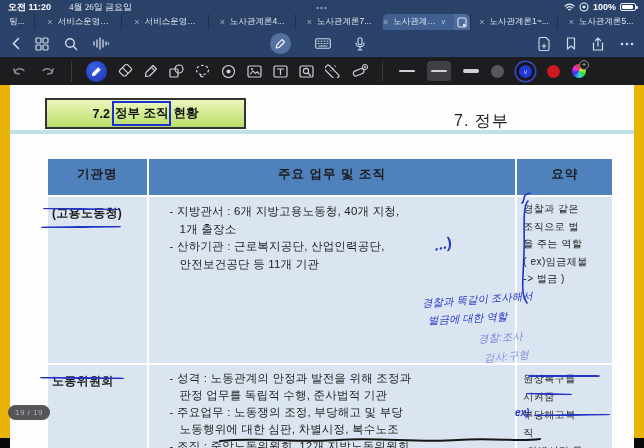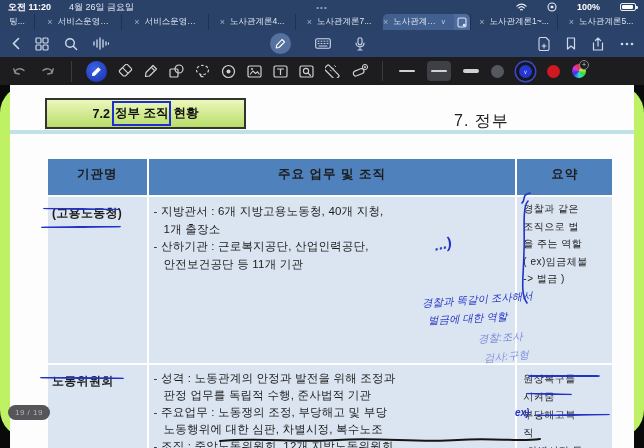--- a/index.html
+++ b/index.html
@@ -4,23 +4,23 @@
 <style>
   * { margin:0; padding:0; box-sizing:border-box; }
   html,body { width:644px; height:448px; overflow:hidden; background:#000; }
   body { font-family:"Liberation Sans", sans-serif; }
   .screen { position:relative; width:644px; height:448px; overflow:hidden; background:#0a0a0a; }
 
   
   .status-bar { position:absolute; left:0; top:0; width:644px; height:14px; background:#2a4168;
     display:flex; align-items:center; justify-content:space-between; padding:0 8px; color:#fff; font-size:9px; }
   .status-left { display:flex; gap:18px; font-weight:bold; }
-  .status-date { font-weight:normal; color:#e7ecf5; }
+  .status-date { font-weight:normal; color:#e7ecf5;font-family:Liberation Serif, serif; }
   .status-center { position:absolute; left:50%; transform:translateX(-50%); color:#93a6c6; font-size:8px; letter-spacing:1px; }
-  .status-right { display:flex; align-items:center; gap:20px; font-weight:bold; }
+  .status-right { display:flex; align-items:center; gap:4px; font-weight:bold; }
   .battery { width:16px; height:8px; border:1px solid #e9eef7; border-radius:2px; position:relative; }
   .battery::after { content:""; position:absolute; right:-3px; top:2px; width:2px; height:3px; background:#e9eef7; border-radius:0 1px 1px 0; }
   .battery-fill { position:absolute; left:1px; top:1px; bottom:1px; width:11px; background:#fff; border-radius:1px; }
 
   
   .tab-bar { position:absolute; left:0; top:14px; width:644px; height:16px; background:#2a4168; display:flex; }
   .tab { flex:1; display:flex; align-items:center; justify-content:center; gap:5px; font-size:8.5px;
     color:#dfe6f2; border-left:1px solid rgba(10,20,40,.35); overflow:hidden; white-space:nowrap; }
   .tab.partial { flex:0 0 34px; border-left:none; }
   .tab .x { color:#9fb0cc; font-size:9px; }
@@ -46,38 +46,38 @@
   .pb-right { display:flex; align-items:center; gap:12px; margin-left:14px; padding-left:16px; border-left:1px solid #3a3b40; }
   .thick { width:16px; background:#cfd1d6; border-radius:2px; }
   .thick-sel { width:24px; height:20px; background:#3f4045; border-radius:4px; display:flex; align-items:center; justify-content:center; }
   .dot { width:13px; height:13px; border-radius:50%; }
   .dot-blue-wrap { width:19px; height:19px; border-radius:50%; background:#15171d; display:flex; align-items:center; justify-content:center; box-shadow:0 0 0 1.5px #3c49c0; }
   .dot-blue { width:13px; height:13px; border-radius:50%; background:#2337d4; color:#cdd4ff; font-size:6px; display:flex; align-items:center; justify-content:center; }
   .wheel { width:14px; height:14px; border-radius:50%; background:conic-gradient(#e33,#ee3,#3d3,#3dd,#33e,#d3d,#e33); position:relative; }
   .wheel::after { content:"+"; position:absolute; right:-3px; top:-4px; width:8px; height:8px; background:#1d1d20; border:1px solid #888; border-radius:50%; color:#ccc; font-size:7px; line-height:7px; text-align:center; }
 
   
-  .canvas { position:absolute; left:0; top:85px; width:644px; height:353px; background:#bef264;border-radius:28px; }
+  .canvas { position:absolute; left:0; top:85px; width:644px; height:353px; background:#eab308; }
   .page { position:absolute; left:10px; top:0; width:624px; height:363px; background:#fdfdfd; overflow:hidden; }
   .title-box { position:absolute; left:35px; top:13px; width:201px; height:31px;
     background:linear-gradient(#ecf8bd,#b9dd69); border:2px solid #333; display:flex; align-items:center; justify-content:center;
     font-size:12.5px; font-weight:bold; color:#111; gap:1px; }
   .boxed { border:2px solid #1d2fd0; padding:2px 1px; margin:0 1px; }
   .heading { position:absolute; left:444px; top:26px; font-size:16px; color:#222; letter-spacing:1px; }
   .teal-line { position:absolute; left:0; top:45px; width:624px; height:4px; background:rgba(128,199,212,.5); }
 
   .dtable { position:absolute; left:30px; top:74px; width:572px; }
   .trow { display:flex; gap:2px; margin-bottom:2px; }
   .cell { background:#dbe5f1; color:#1c1c1c; }
   .c1 { width:100px;margin-left:8px; } .c2 { width:372px; } .c3 { width:96px; }
   .th { background:#4f81bd; height:36px; display:flex; align-items:flex-start; justify-content:center;
     font-weight:bold; font-size:12.5px; padding-top:7px; letter-spacing:1px; }
   .r1 { height:166px; } .r2 { height:120px; }
   .name { font-weight:bold; font-size:12px; padding:7px 0 0 4px; line-height:18px; letter-spacing:.3px; }
-  .duty { font-size:11.5px; line-height:17.5px; padding:6px 0 0 5px; letter-spacing:.2px; }
+  .duty { font-size:11.5px; line-height:17.5px; padding:6px 0 0 21px; letter-spacing:.2px; }
   .duty .cont { padding-left:10px; }
   .summ { font-size:10px; line-height:17.5px; padding:3px 0 0 6px; letter-spacing:.5px; }
   .r2 .duty { line-height:17px; padding-top:5px; }
   .r2 .summ { padding-top:5px; line-height:18px; }
 
   
   .hw { position:absolute; color:#2433c4; font-style:italic; white-space:nowrap; }
   .u { position:absolute; border-bottom:2px solid #2433c4; border-radius:40%/8px; }
   .page-indicator { position:absolute; left:8px; top:320px; background:rgba(72,72,76,.92); color:#b7b7ba;
     font-size:8px; padding:3px 7px; border-radius:9px; letter-spacing:.5px; }

